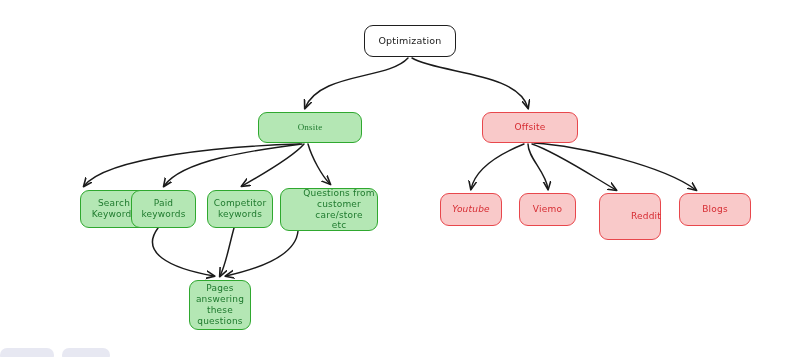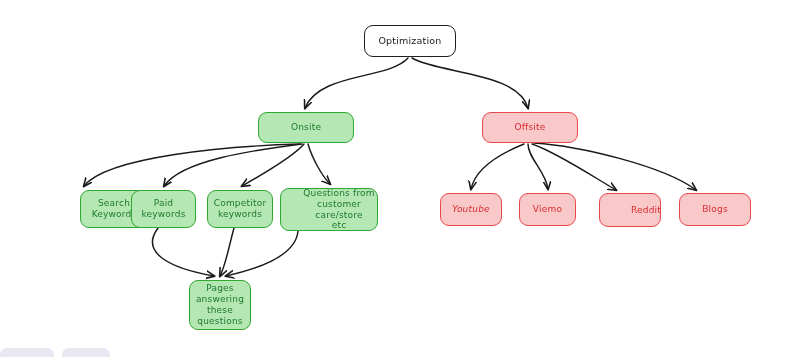--- a/index.html
+++ b/index.html
@@ -87,38 +87,38 @@
         <path d="M 298 231 C 296 254 262 268 226 276" marker-end="url(#arrow)"></path>
         <path d="M 524 144 C 504 152 476 166 471 189" marker-end="url(#arrow)"></path>
         <path d="M 528 144 C 528 158 546 172 548 189" marker-end="url(#arrow)"></path>
         <path d="M 532 144 C 556 152 592 176 616 190" marker-end="url(#arrow)"></path>
         <path d="M 534 143 C 580 146 664 166 696 190" marker-end="url(#arrow)"></path>
       </g>
   </svg>
 
   <div id="node-layer">
       <div class="node node-root" style="left: 364px; top: 25px; width: 92px; height: 32px;">Optimization</div>
-      <div class="node node-green" style="left: 258px; top: 112px; width: 96px; height: 31px;">Onsite</div>
+      <div class="node node-green" style="left: 258px; top: 112px; width: 104px; height: 31px; font-family: Liberation Serif, serif;">Onsite</div>
       <div class="node node-red" style="left: 482px; top: 112px; width: 96px; height: 31px;">Offsite</div>
       <div class="node node-green" style="left: 49px; top: 190px; width: 68px; height: 38px; margin-left: 31px;">Search
 Keywords</div>
       <div class="node node-green" style="left: 131px; top: 190px; width: 65px; height: 38px;">Paid
 keywords</div>
       <div class="node node-green" style="left: 207px; top: 190px; width: 66px; height: 38px;">Competitor
 keywords</div>
       <div class="node node-green" style="left: 280px; top: 188px; width: 98px; height: 43px; padding-left: 20px;">Questions from
 customer care/store
 etc</div>
       <div class="node node-green" style="left: 189px; top: 280px; width: 62px; height: 50px;">Pages
 answering
 these
 questions</div>
       <div class="node node-red" style="left: 440px; top: 193px; width: 62px; height: 33px; font-style: italic;">Youtube</div>
       <div class="node node-red" style="left: 519px; top: 193px; width: 57px; height: 33px;">Viemo</div>
-      <div class="node node-red" style="left: 599px; top: 193px; width: 62px; height: 34px; padding-left: 32px;">Reddit</div>
+      <div class="node node-red" style="left: 599px; top: 193px; width: 62px; height: 47px; padding-left: 32px;">Reddit</div>
       <div class="node node-red" style="left: 679px; top: 193px; width: 72px; height: 33px;">Blogs</div>
     </div>
   <div id="chip-layer">
       <div class="chip" style="left: 0px; top: 348px; width: 54px;"></div>
       <div class="chip" style="left: 62px; top: 348px; width: 48px;"></div>
     </div>
 
 </div>
 
 </body></html>

